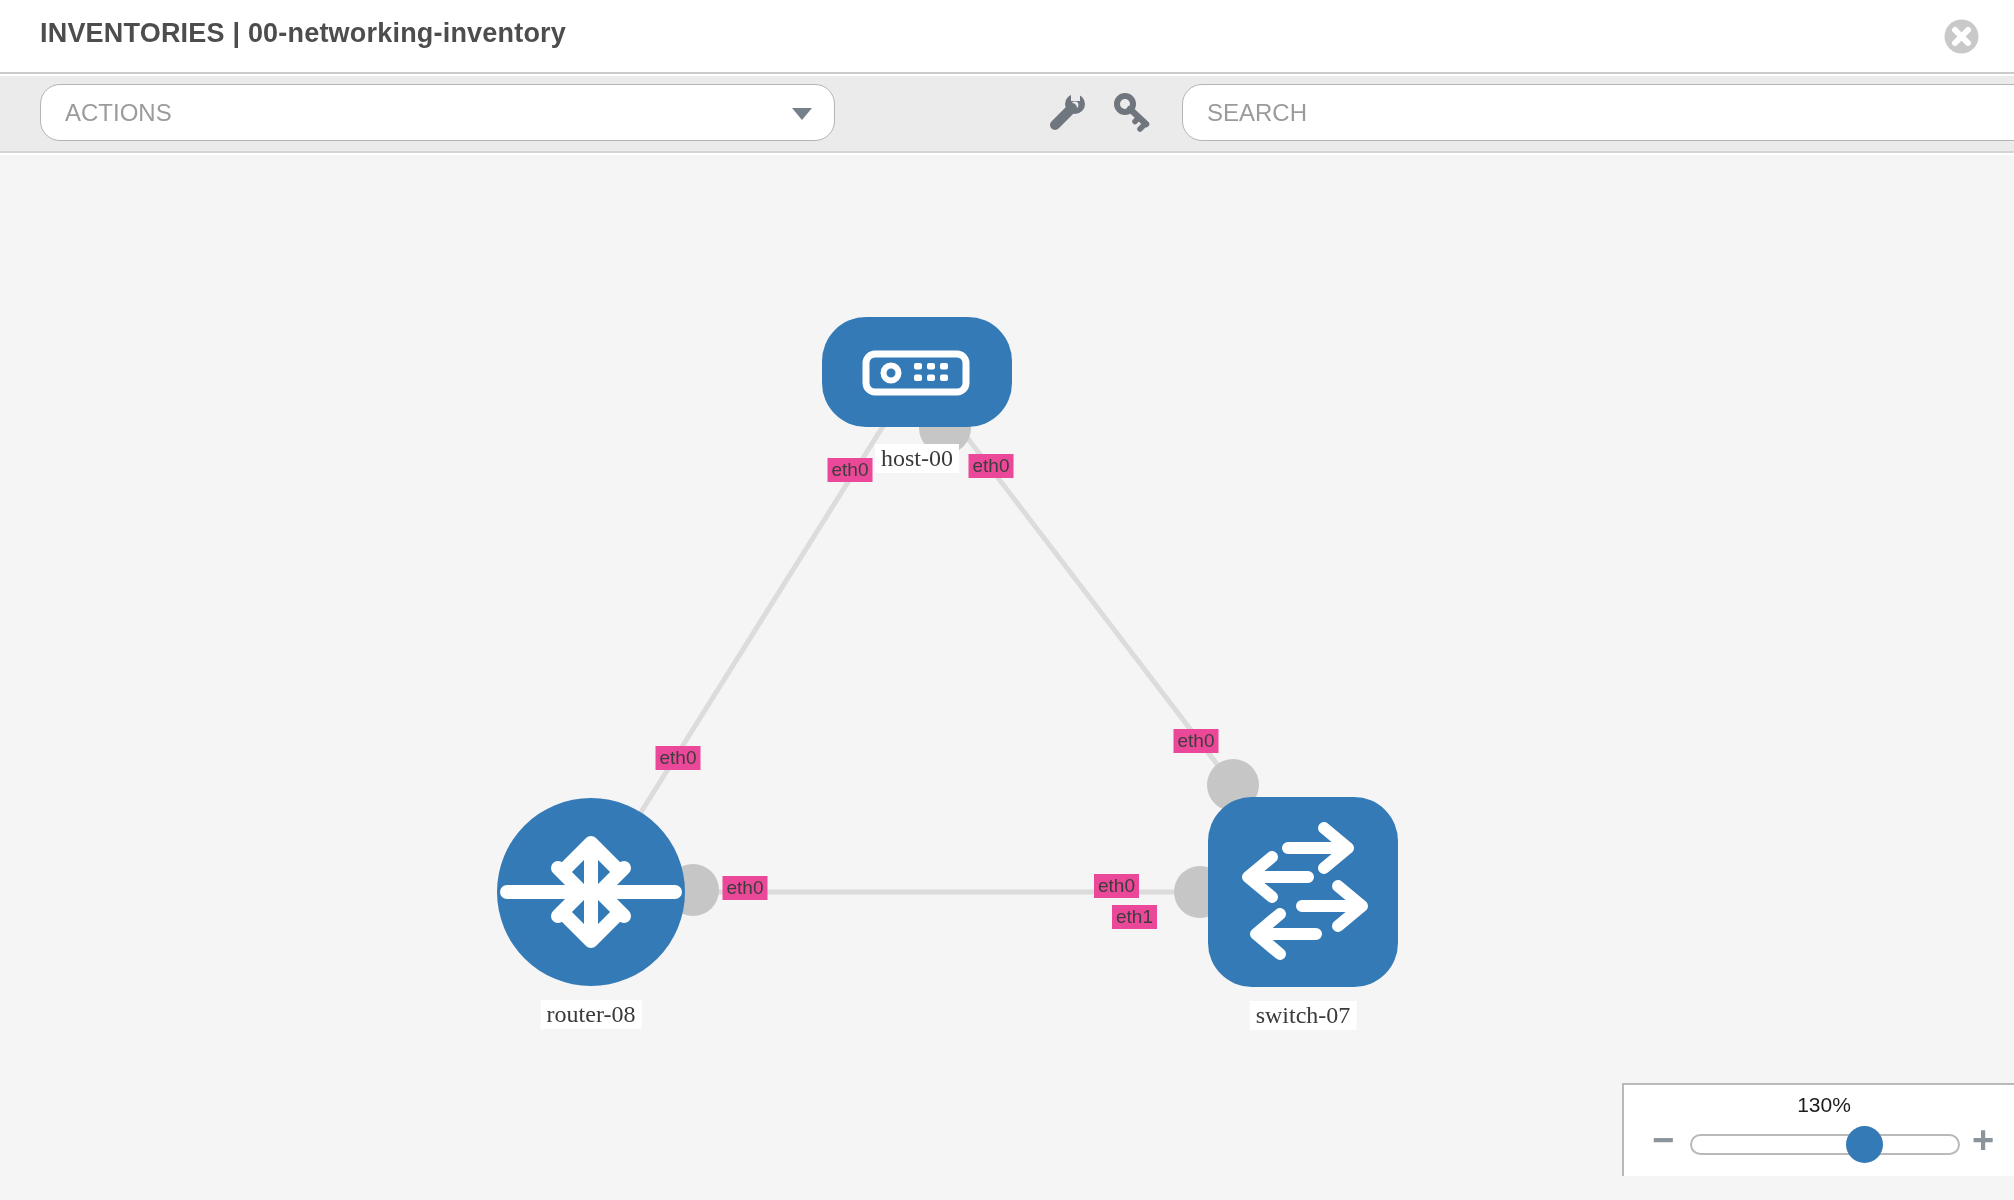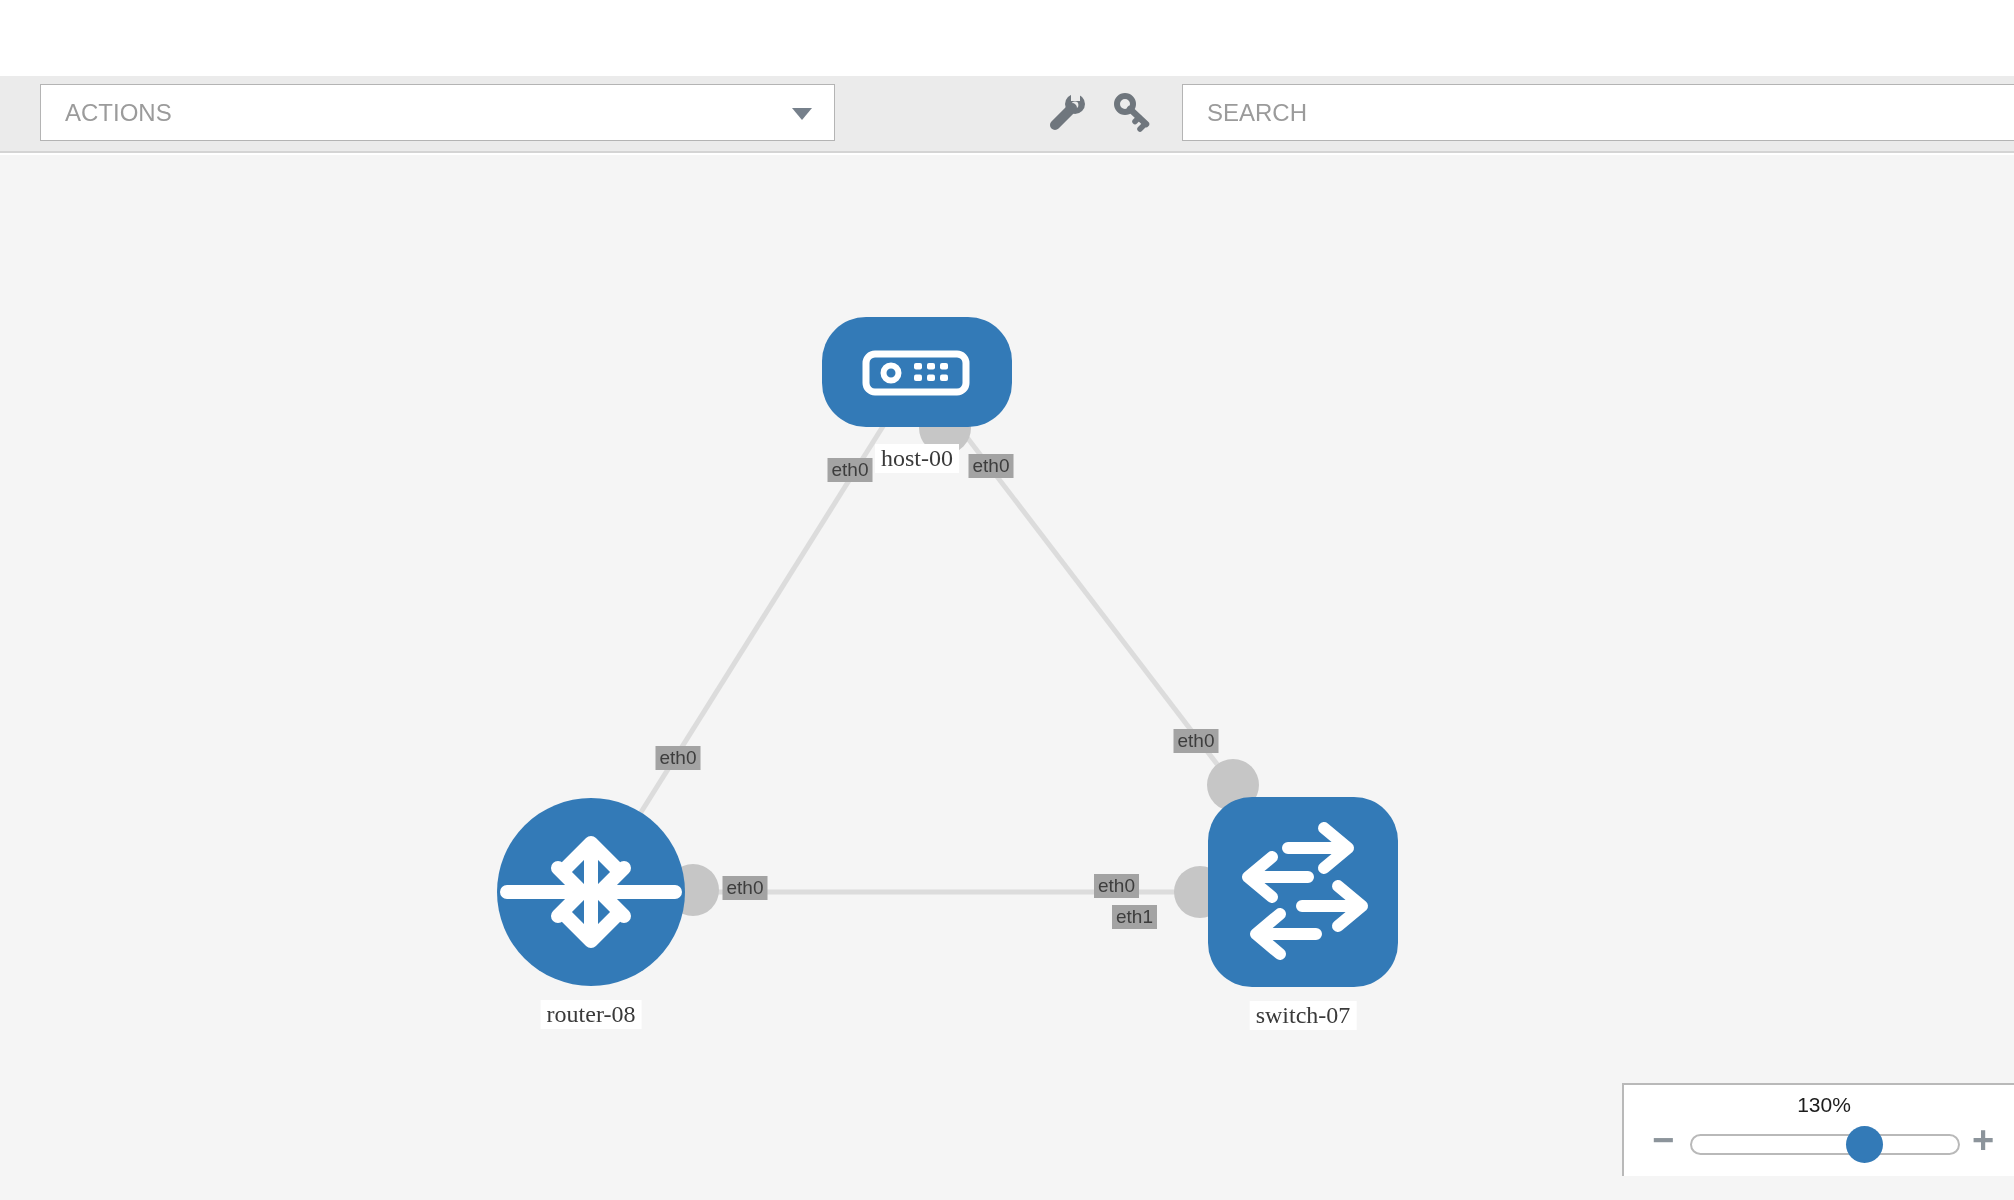--- a/index.html
+++ b/index.html
@@ -6,52 +6,61 @@
   html,body { width:2014px; height:1200px; font-family:"Liberation Sans", sans-serif; }
   .screen { position:relative; width:2014px; height:1200px; background:#fff; overflow:hidden; }
 
   
   .titlebar { position:absolute; left:0; top:0; width:2014px; height:74px; background:#ffffff; border-bottom:2px solid #cbcbcb; }
   .page-title { position:absolute; left:40px; top:18px; font-size:27px; font-weight:bold; color:#4d4d4d; letter-spacing:0.2px; }
   .close-btn { position:absolute; left:1944px; top:19px; width:35px; height:35px; cursor:pointer; }
 
   
   .toolbar { position:absolute; left:0; top:76px; width:2014px; height:77px; background:#ebebeb; border-bottom:2px solid #d4d4d4; }
-  .combo { position:absolute; top:8px; height:57px; background:#ffffff; border:1px solid #b4b4b4; border-radius:0; cursor:pointer; }
+  .combo { position:absolute; top:8px; height:57px; background:#ffffff; border:1px solid #b4b4b4; border-radius:20px; cursor:pointer; }
   .combo .combo-text { position:absolute; left:24px; top:0; line-height:55px; font-size:24px; color:#9b9b9b; }
   .combo .caret { position:absolute; right:22px; top:23px; width:0; height:0; border-left:10px solid transparent; border-right:10px solid transparent; border-top:12px solid #76808b; }
   .combo-actions { left:40px; width:795px; }
   .combo-search { left:1182px; width:944px; }
   .tool-icon { position:absolute; top:15px; width:42px; height:42px; }
   .tool-icon.wrench { left:1046px; }
   .tool-icon.key { left:1112px; }
 
   
   .canvas { position:absolute; left:0; top:155px; width:2014px; height:1045px; background:#f5f5f5; }
   .topology-svg { position:absolute; left:0; top:0; }
 
   
   .node-label { position:absolute; transform:translateX(-50%); background:#ffffff; color:#3a3a3a; font-size:24px; padding:1px 6px; white-space:nowrap; z-index:3;font-family:Liberation Serif, serif; }
-  .if-label { position:absolute; transform:translateX(-50%); background:#a3a3a3; color:#3d3d3d; font-size:19px; padding:1px 4px; white-space:nowrap; z-index:3;text-align:center; }
+  .if-label { position:absolute; transform:translateX(-50%); background:#ec4899; color:#3d3d3d; font-size:19px; padding:1px 4px; white-space:nowrap; z-index:3;text-align:center; }
   .if-label.no-center { transform:none; }
 
   
   .zoom-panel { position:absolute; left:1622px; top:1083px; width:392px; height:93px; background:#ffffff; border-left:2px solid #b9b9b9; border-top:2px solid #b9b9b9; z-index:5; }
   .zoom-value { position:absolute; left:200px; top:8px; transform:translateX(-50%); font-size:21px; color:#1d1d1d; }
   .zoom-minus, .zoom-plus { position:absolute; top:36px; font-size:38px; font-weight:bold; color:#8c949b; cursor:pointer; line-height:38px; }
   .zoom-minus { left:28px; }
   .zoom-plus { left:348px; }
   .zoom-track { position:absolute; left:66px; top:49px; width:270px; height:21px; background:#ffffff; border:2px solid #b9b9b9; border-radius:11px; cursor:pointer; }
   .zoom-thumb { position:absolute; left:222px; top:41px; width:37px; height:37px; border-radius:50%; background:#337ab7; cursor:grab; }
 </style>
 </head>
 <body>
 
 <div class="screen">
 
+  <div class="titlebar">
+    <div class="page-title">INVENTORIES | 00-networking-inventory</div>
+    <div class="close-btn">
+      <svg width="35" height="35" viewBox="0 0 35 35">
+        <circle cx="17.5" cy="17.5" r="17" fill="#c9c9c9"></circle>
+        <path d="M11 11 L24 24 M24 11 L11 24" stroke="#ffffff" stroke-width="6" stroke-linecap="round"></path>
+      </svg>
+    </div>
+  </div>
 
   <div class="toolbar">
     <div class="combo combo-actions">
       <span class="combo-text">ACTIONS</span>
       <span class="caret"></span>
     </div>
 
     <div class="tool-icon wrench">
       <svg width="42" height="42" viewBox="0 0 42 42">
         <circle cx="29" cy="13" r="10" fill="#6f767d"></circle>

